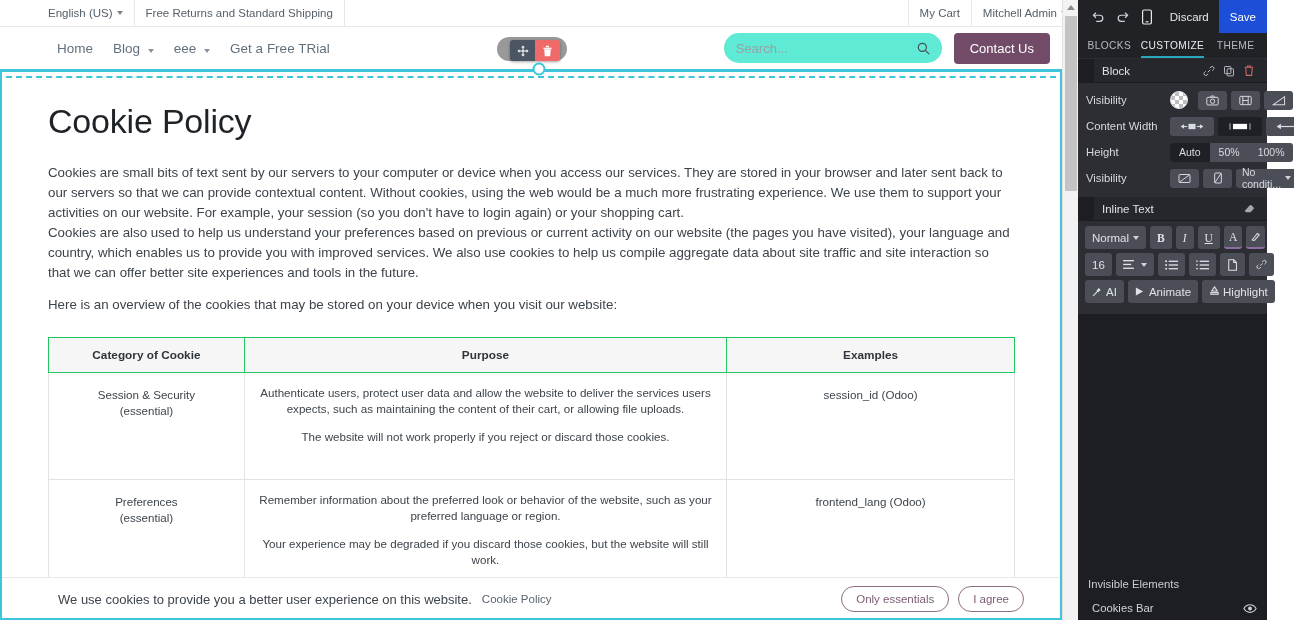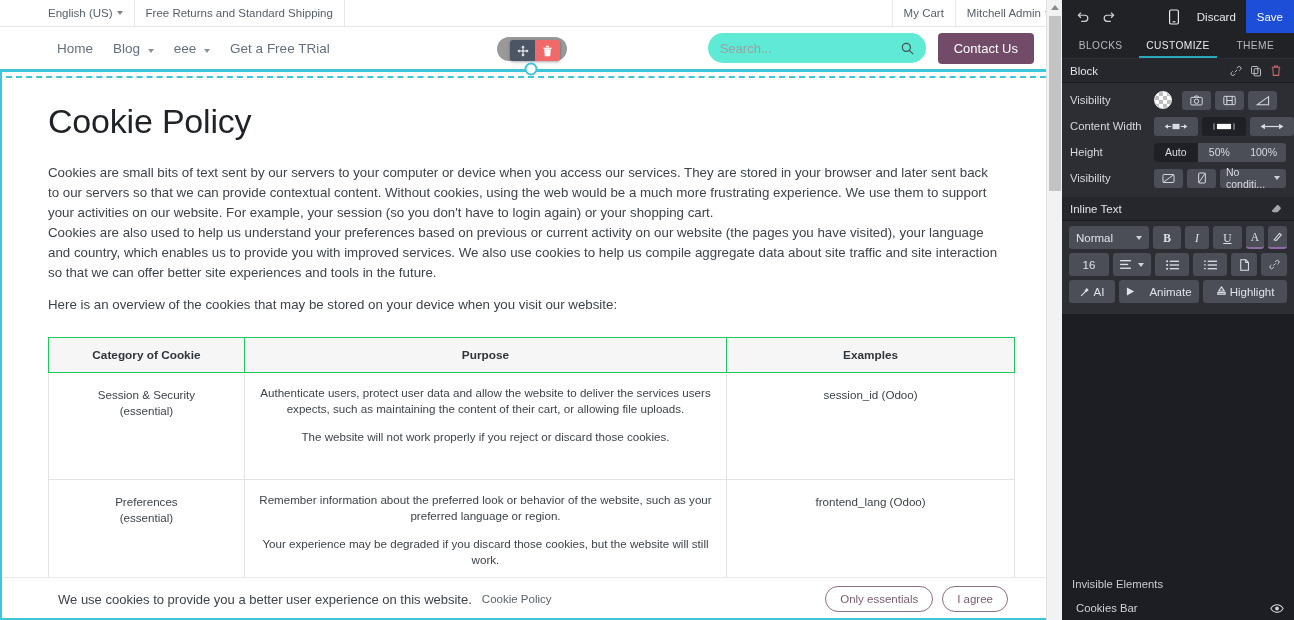--- a/index.html
+++ b/index.html
@@ -183,21 +183,21 @@
     width: 0; height: 0; border-left: 4px solid transparent;
     border-right: 4px solid transparent; border-bottom: 5px solid #8b8b8b;
   }
   .pg-thumb {
     position: absolute; left: 2px; top: 16px; width: 12px; height: 175px;
     background: #c3c3c3; border-radius: 1px;
   }
 
   
   #editor {
-    width: 232px; height: 620px; background: #1d1e23;
+    width: 189px; height: 620px; background: #1d1e23;
     color: #d8dbe0; font-size: 12px; flex: 0 0 auto;
     display: flex; flex-direction: column;
   }
   .ed-top {
     height: 33px; background: #212226; display: flex; align-items: center;
     padding: 0 0 0 8px;
   }
   .ed-icobtn {
     width: 26px; height: 26px; display: flex; align-items: center;
     justify-content: center; color: #cfd3d9;
@@ -218,20 +218,21 @@
   .ed-tab {
     flex: 1 1 0; display: flex; align-items: center; justify-content: center;
     font-size: 10.2px; letter-spacing: .4px; color: #b6bac1;
   }
   .ed-tab.active { color: #e9ebef; box-shadow: inset 0 -2px 0 #2aa7bc; }
 
   .sec-head {
     height: 24px; background: #26272c; display: flex; align-items: center;
     padding: 0 8px; font-size: 11.5px; color: #dfe2e6;
     border-bottom: 1px solid #1a1b1f;
+    margin-left: 16px;
   }
   .sec-head .grow { flex: 1 1 auto; }
   .sec-ico { width: 20px; height: 20px; display: flex; align-items: center; justify-content: center; }
 
   .opt-body { background: #2c2e34; padding: 4px 0 6px 0; }
   .opt-row {
     display: flex; align-items: center; min-height: 26px; padding: 2px 8px;
   }
   .opt-label { width: 84px; font-size: 11.3px; color: #d5d8dd; flex: 0 0 auto; }
   .opt-ctl { display: flex; align-items: center; gap: 4px; flex: 1 1 auto; }
@@ -670,21 +671,21 @@
         </div>
       </div>
       <div class="tool-row">
         <div class="tool-btn" style="width:46px;gap:4px">
           <svg width="10" height="10" viewBox="0 0 12 12" fill="none" stroke="#dfe2e6" stroke-width="1.3">
             <path d="M1.4 10.6 L9.6 2.2"></path>
               <path d="M7.8 1 l.9 1.9 1.9.9-1.9.9-.9 1.9-.9-1.9-1.9-.9 1.9-.9Z" fill="#dfe2e6" stroke="none"></path>
           </svg>
           <span>AI</span>
         </div>
-        <div class="tool-btn" style="width:80px;gap:14px">
+        <div class="tool-btn" style="width:80px;gap:5px">
           <svg width="9" height="9" viewBox="0 0 10 10" fill="#dfe2e6">
               <path d="M1 0.5 L9 5 L1 9.5 Z"></path>
             </svg>
           <span>Animate</span>
         </div>
         <div class="tool-btn wide" style="gap:3px">
           <svg width="11" height="11" viewBox="0 0 12 12" fill="none" stroke="#dfe2e6" stroke-width="1.2">
             <path d="M6 1 L9 5.4 H3 Z"></path>
               <rect x="2" y="7.2" width="8" height="1.8"></rect>
           </svg>

